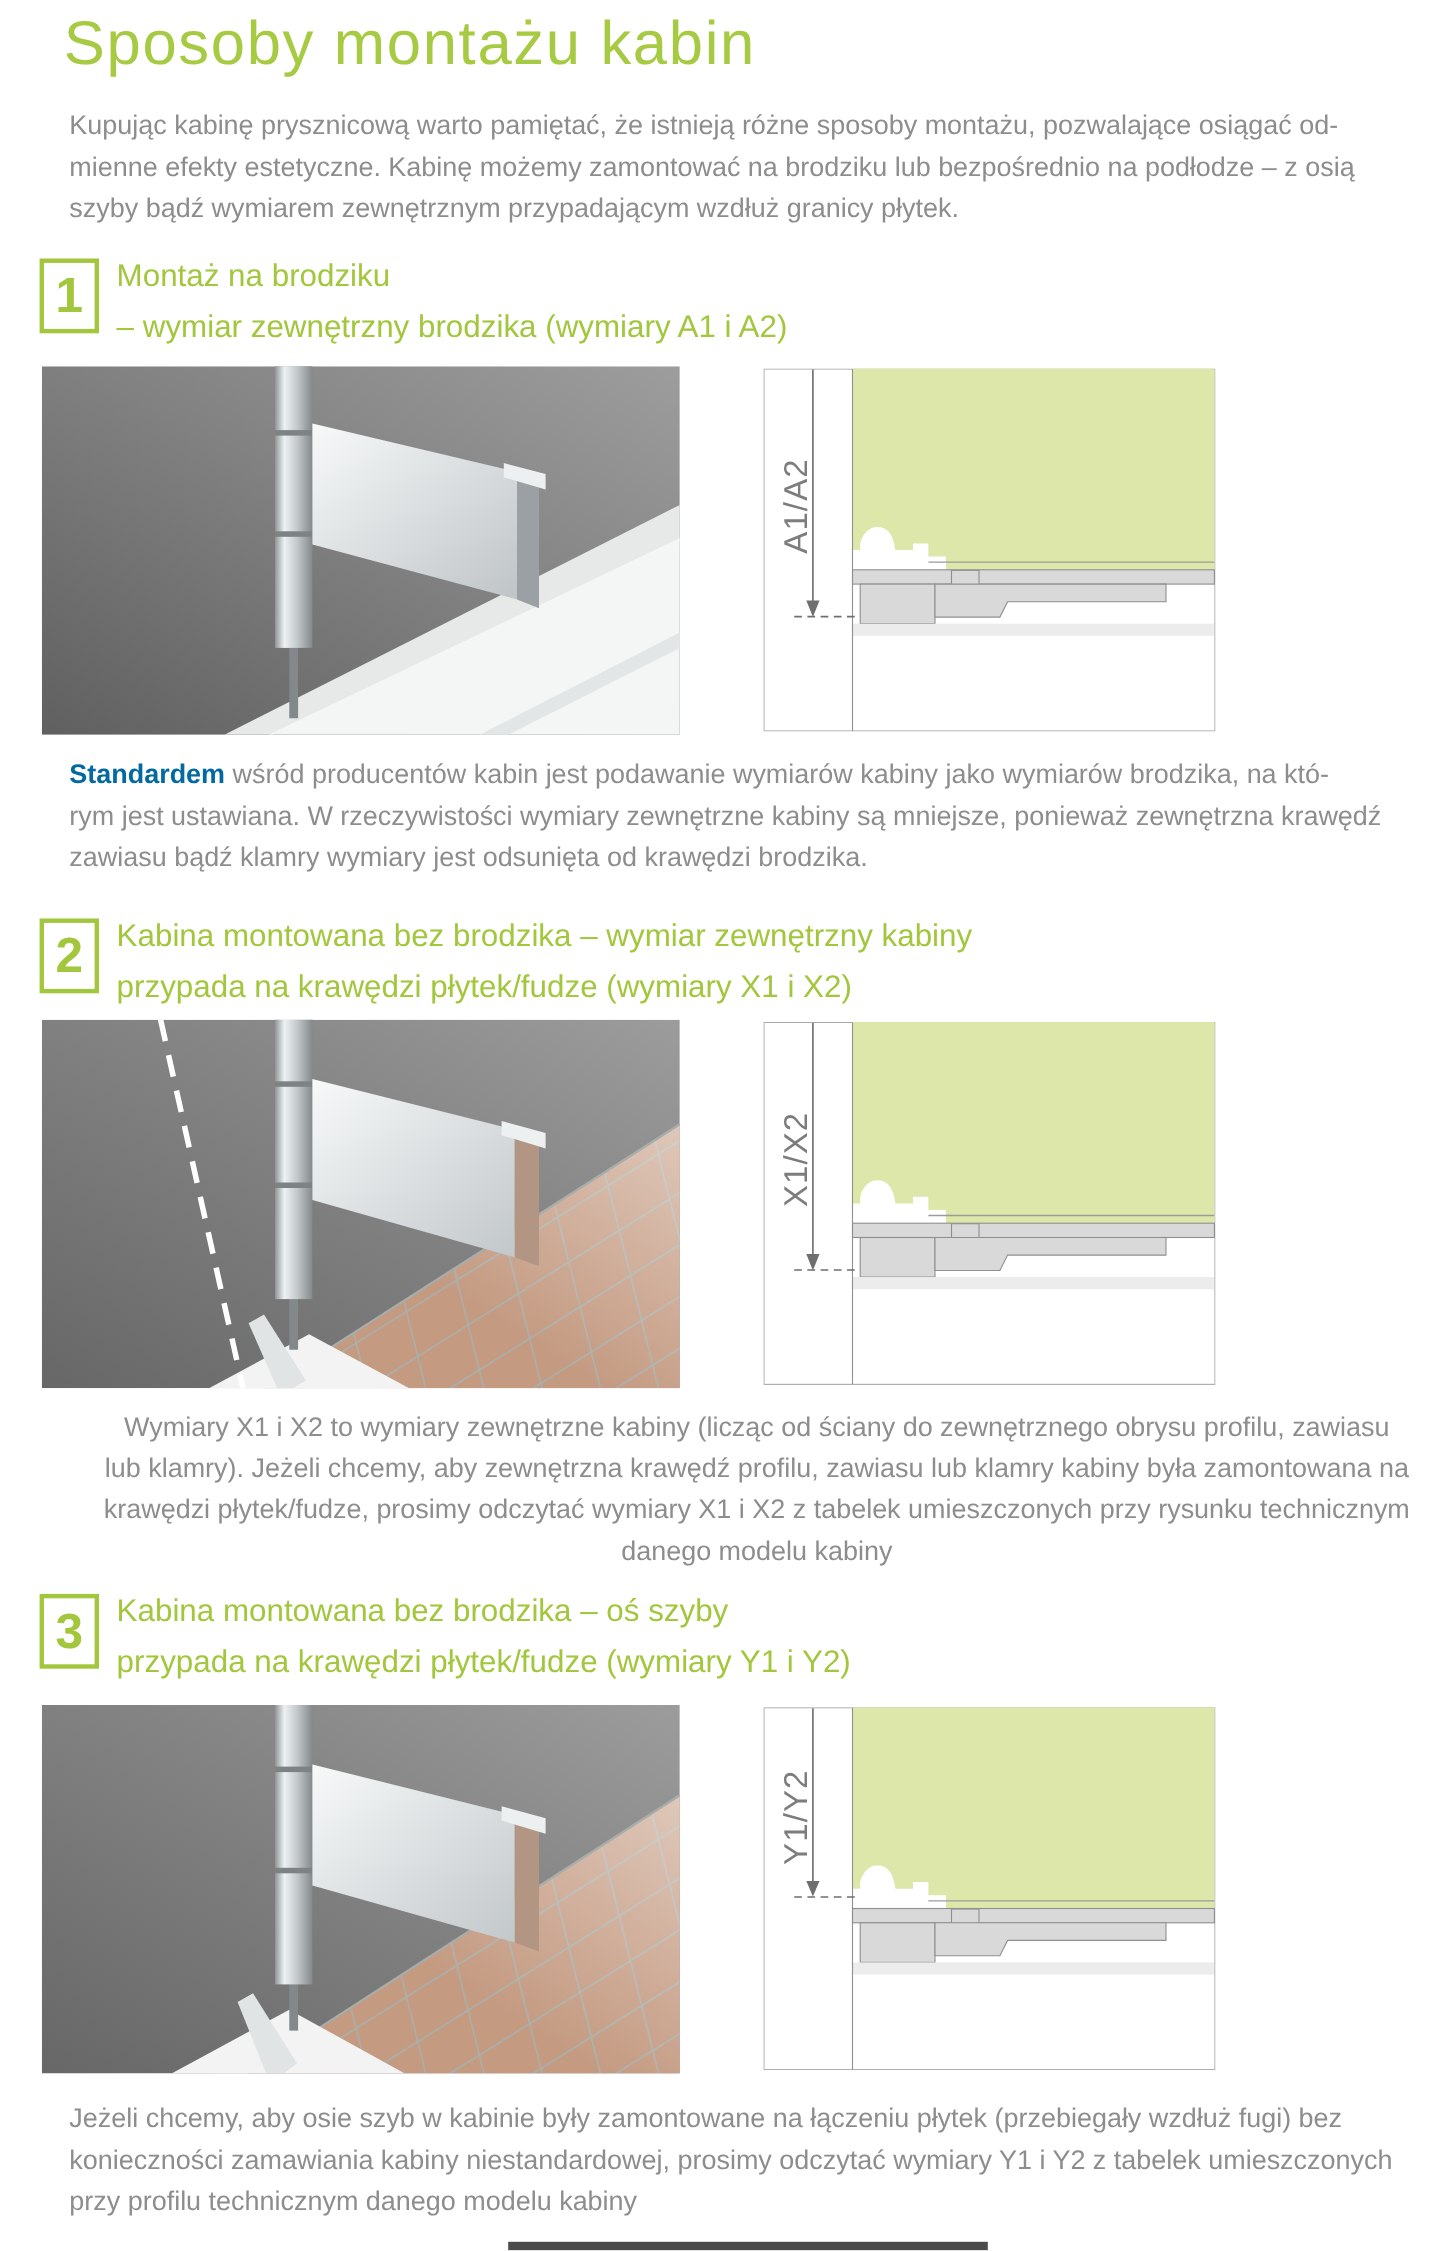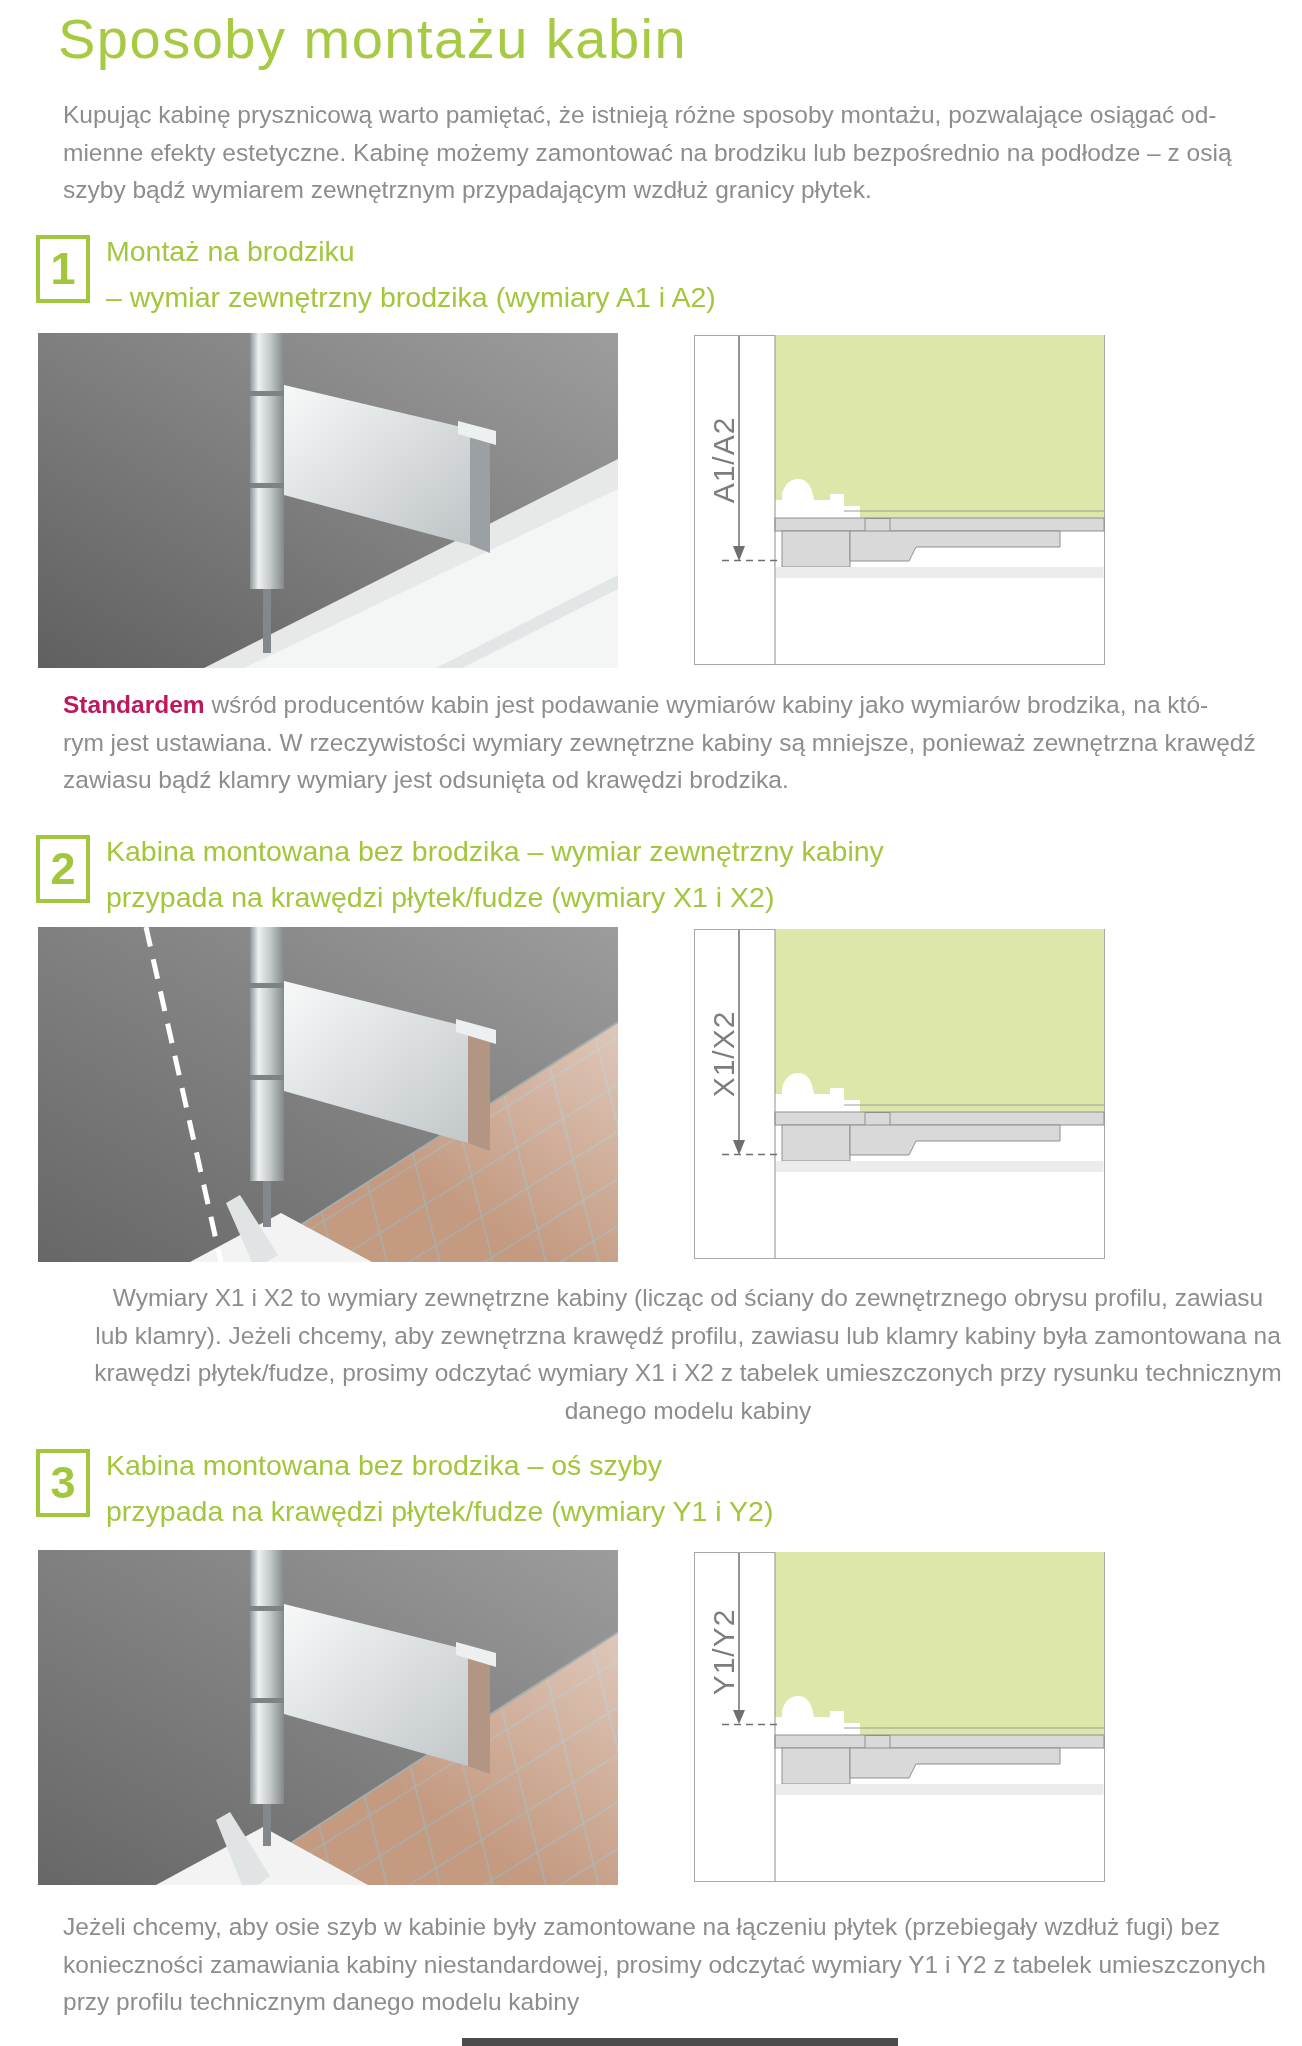--- a/index.html
+++ b/index.html
@@ -3,21 +3,21 @@
 <meta charset="utf-8">
 <style>
   html,body{margin:0;padding:0;background:#ffffff;}
   .page{position:relative;width:1302px;height:2046px;background:#ffffff;overflow:hidden;
         font-family:"Liberation Sans",sans-serif;}
   .title{position:absolute;left:30px;top:6px;font-size:56px;font-weight:300;
          letter-spacing:1.5px;color:#a6ca41;margin-left:28px;}
   .para{position:absolute;left:31px;width:1250px;font-size:24.5px;line-height:37.5px;
         color:#8d8d8d;margin-left:32px;}
   .para .pline{white-space:nowrap;}
-  .bold-lead{font-weight:bold;color:#be185d;}
+  .bold-lead{font-weight:bold;color:#0369a1;}
   .sec-header{position:absolute;left:36px;display:flex;align-items:flex-start;}
   .num-box{width:46px;height:60px;border:4px solid #a2c63c;color:#a2c63c;
            display:flex;align-items:center;justify-content:center;
            font-size:45px;font-weight:bold;margin-top:7px;flex:none;}
   .sec-heading{margin-left:16px;font-size:28.5px;line-height:46px;color:#a2c63c;}
   .sec-heading div{white-space:nowrap;}
   .figure{position:absolute;left:38px;width:1240px;height:336px;}
   .photo{position:absolute;left:0;top:0;width:580px;height:335px;display:block;}
   .diagram{position:absolute;left:656px;top:2px;width:411px;height:330px;display:block;}
   .dg-label{font-size:30px;fill:#7d7d7d;letter-spacing:1px;font-family:"Liberation Sans",sans-serif;}

